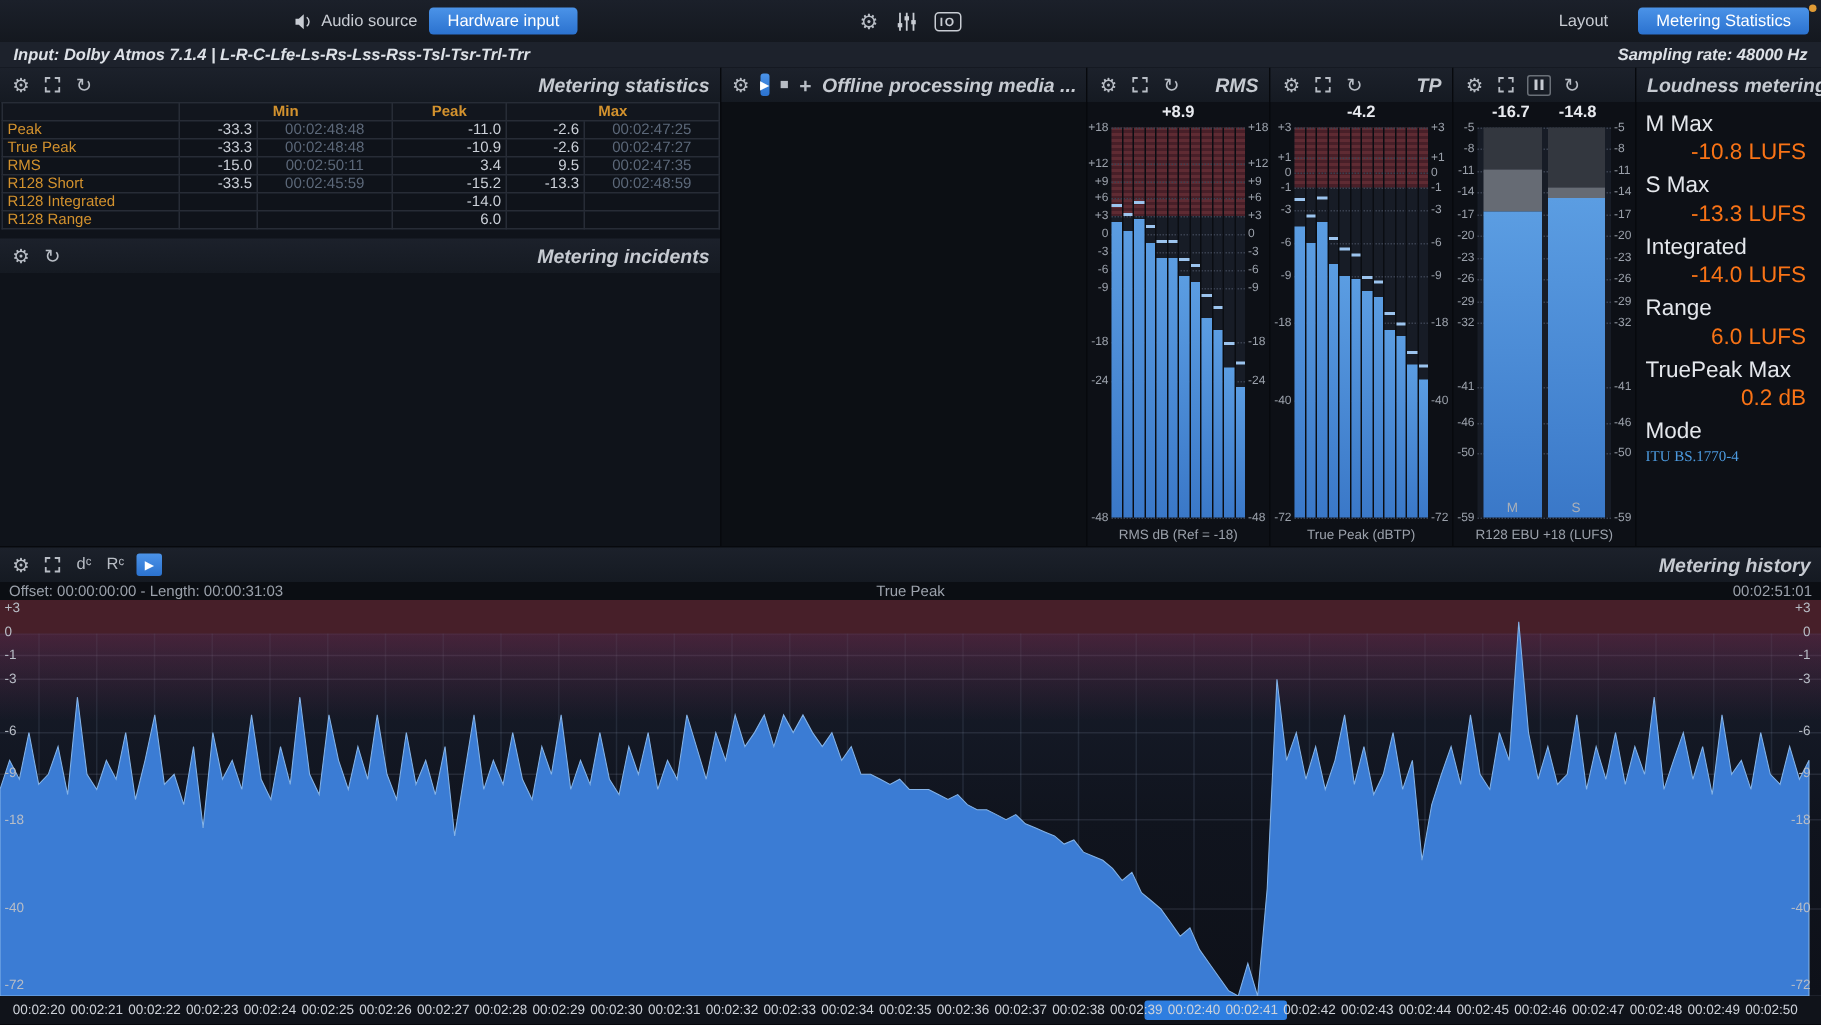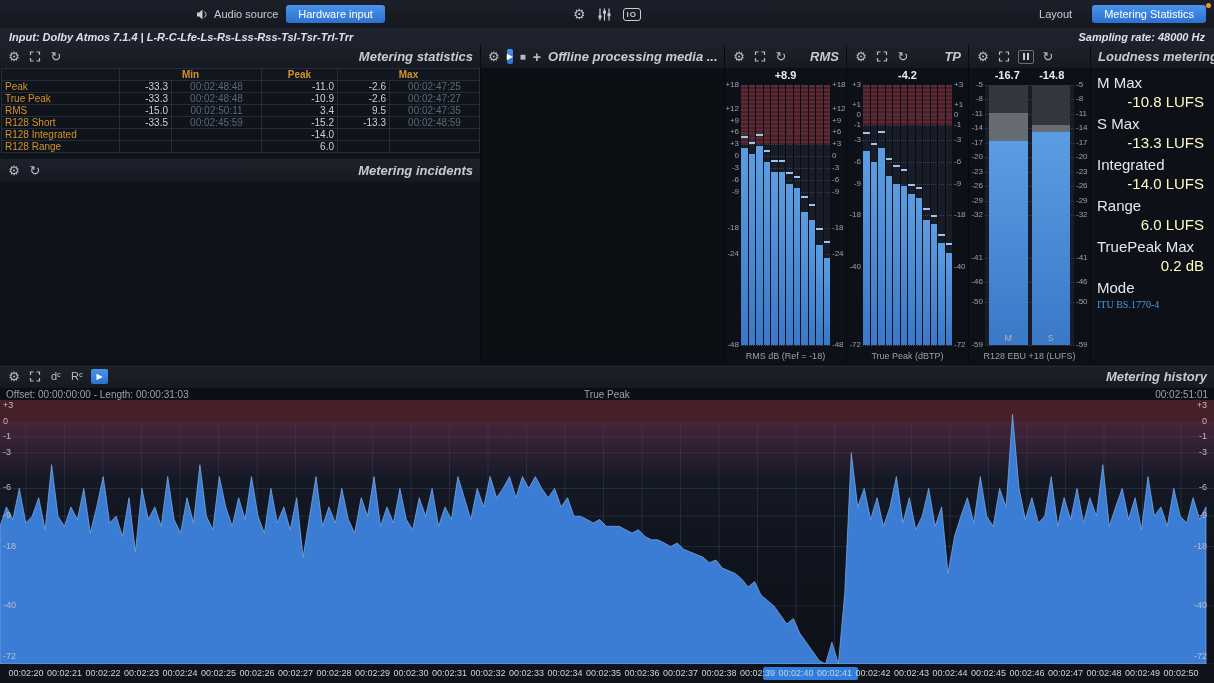--- a/index.html
+++ b/index.html
@@ -74,21 +74,21 @@
   .seg { position:absolute; left:0; right:0; }
   .seg-dark { background:#33373f; }
   .seg-light { background:#666b74; }
   .seg-blue { background:linear-gradient(180deg,#5b9de2,#3a78c8); }
   .chan-name { position:absolute; left:0; right:0; bottom:2px; text-align:center; font-size:9px; color:#aab0b9; }
   .meter-caption { position:absolute; left:0; right:0; bottom:3px; text-align:center; font-size:9px; color:#9ba1ab; white-space:nowrap; }
   
   .loudness-panel { left:1091px; top:45px; width:123px; height:319px; background:#0d1016; }
   .loud-items { padding:4px 8px 0 6px; }
   .loud-label { font-size:15px; color:#e4e7ec; padding:2px 0 1px; }
-  .loud-value { font-size:15px; color:#fef9c3; text-align:right; padding:1px 2px 3px 0; }
+  .loud-value { font-size:15px; color:#f97316; text-align:right; padding:1px 2px 3px 0; }
   .loud-warning { font-size:15px; font-weight:bold; color:#e23d3d; padding:10px 0 2px 6px; white-space:nowrap; }
   .loud-mode-label { font-size:15px; color:#e4e7ec; padding:2px 0 1px 6px; }
   .loud-mode { font-size:10px; color:#4d9be0; padding:2px 0 0 6px; white-space:nowrap;font-family:Liberation Serif, serif; }
   
   .history-panel { left:0; top:365px; width:1214px; height:318px; background:#0b0e13; }
   .history-info { height:12px; display:flex; align-items:center; font-size:10px; color:#9ba1ab;
     padding:0 6px; position:relative; }
   .hi-left { flex:1; }
   .hi-center { position:absolute; left:0; right:0; text-align:center; }
   .hi-right { margin-left:auto; position:relative; }

